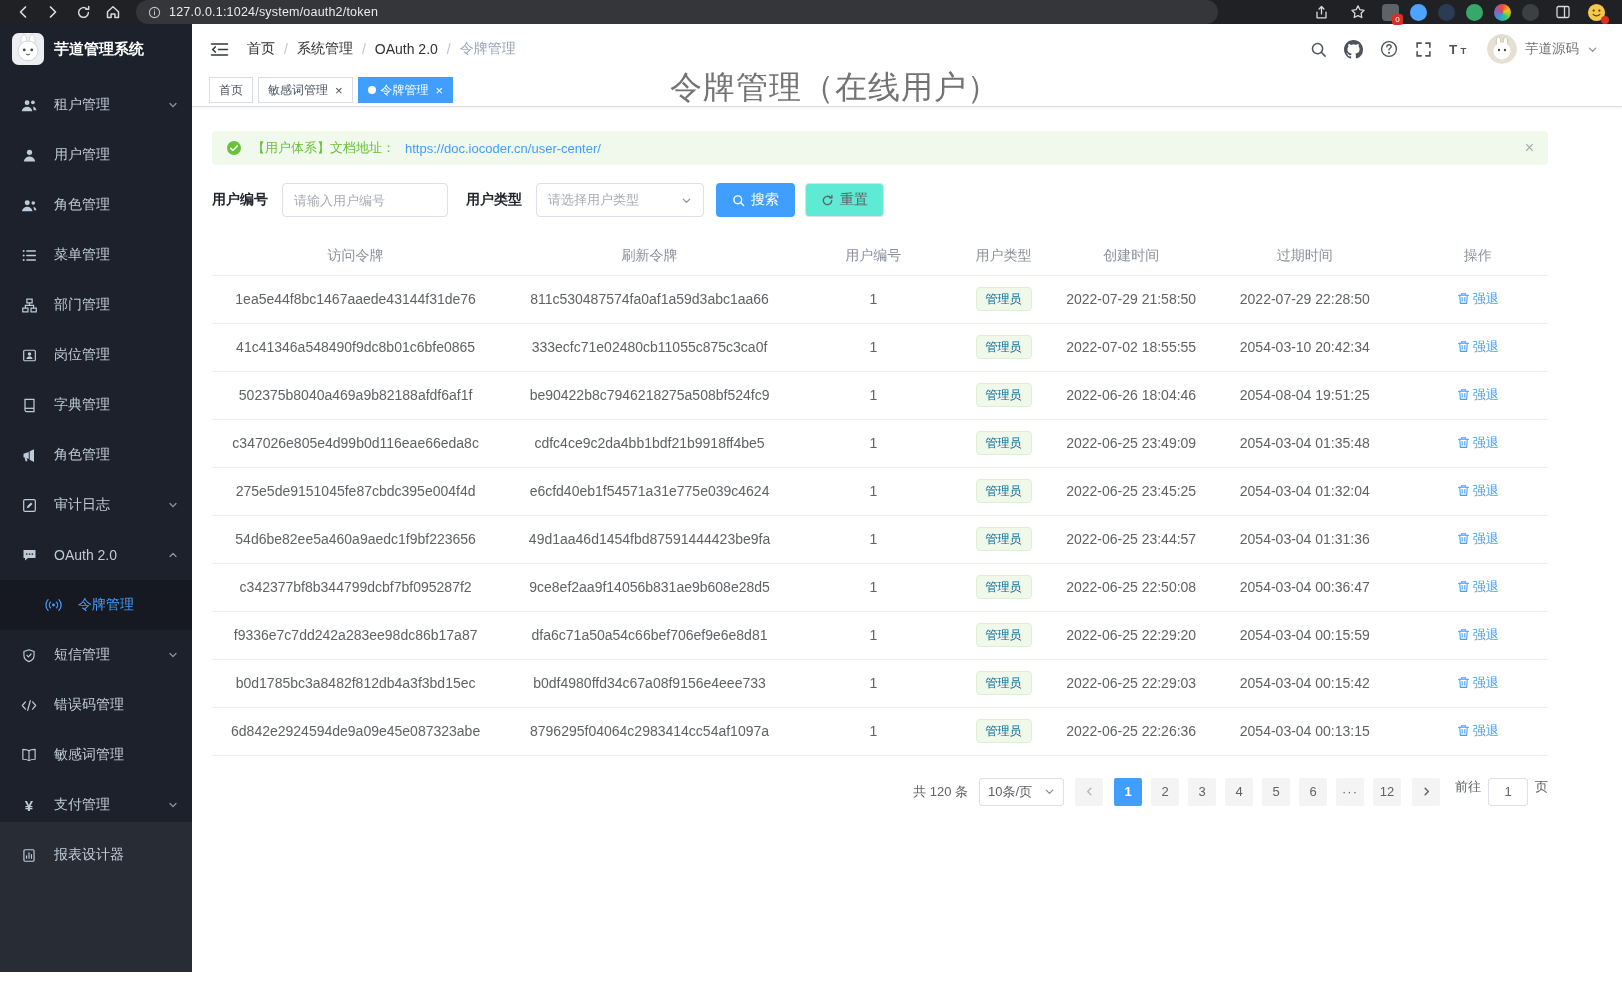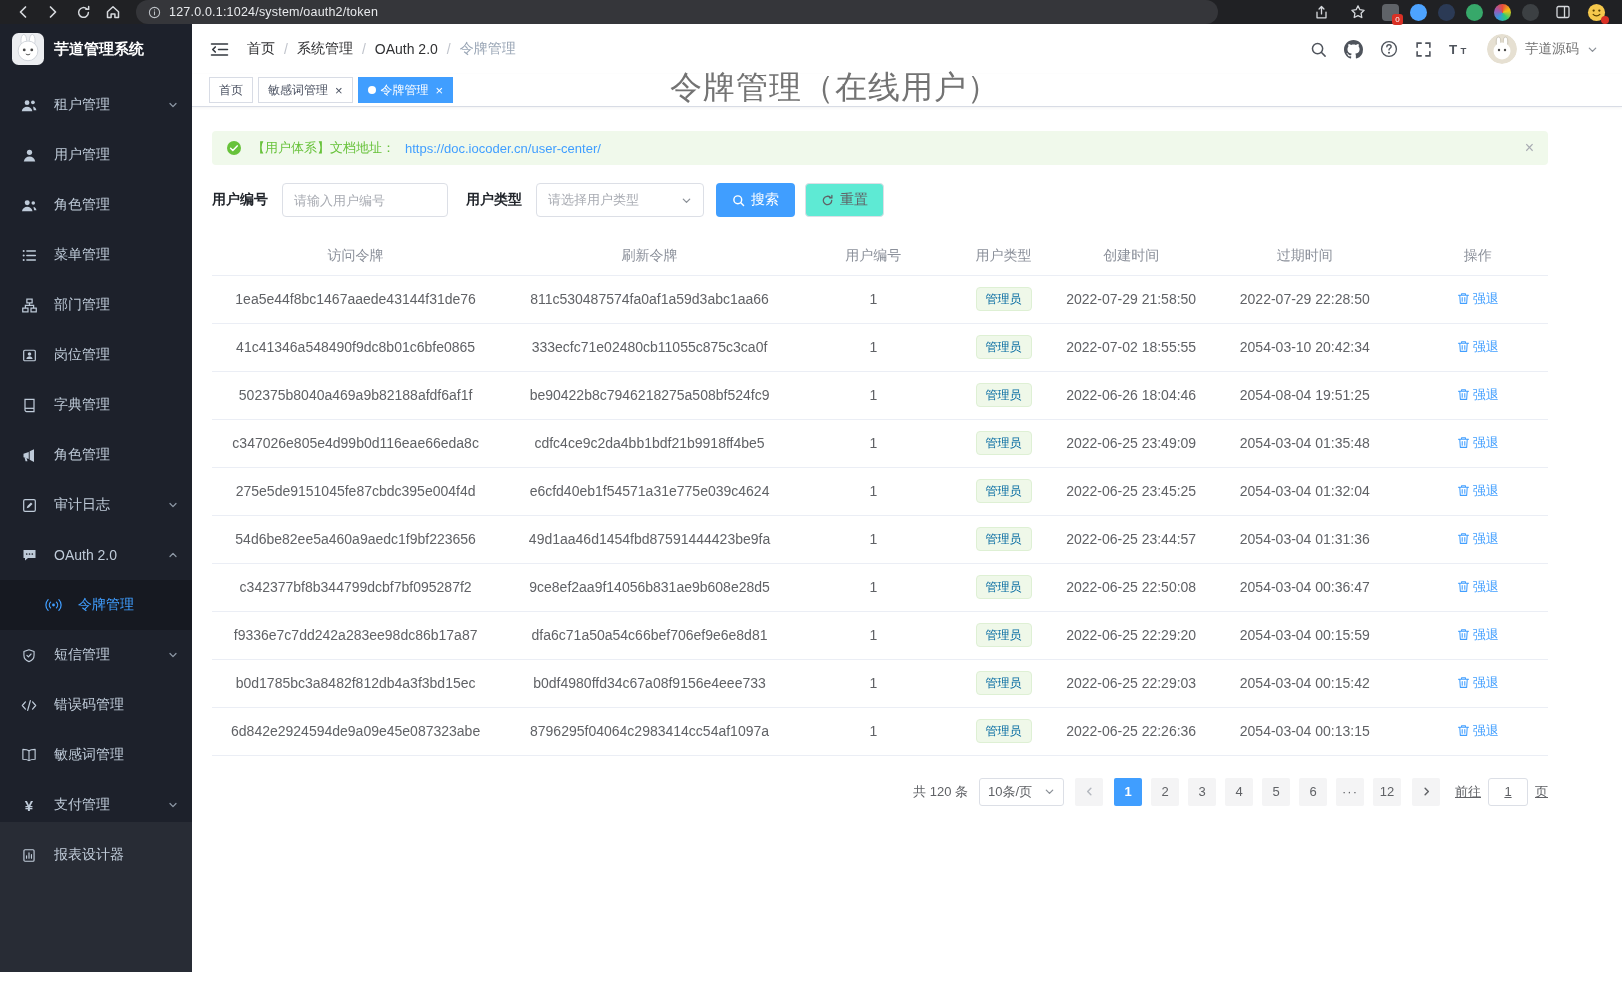--- a/index.html
+++ b/index.html
@@ -94,21 +94,21 @@
 
   
   .pagination { display:flex; align-items:center; justify-content:flex-end; gap:11px; margin-top:22px; font-size:13px; color:#606266; }
   .page-size { width:85px; height:28px; border:1px solid #dcdfe6; border-radius:3px; display:flex; align-items:center; justify-content:space-between; padding:0 8px; background:#fff; cursor:pointer; }
   .nav-btn { width:28px; height:28px; background:#f4f4f5; border:none; border-radius:2px; color:#b4b8bf; display:flex; align-items:center; justify-content:center; }
   .nav-btn.next { color:#606266; }
   .pages { display:flex; gap:9px; }
   .page-btn { min-width:28px; height:28px; background:#f4f4f5; border:none; border-radius:2px; color:#606266; font-size:13px; padding:0 6px; }
   .page-btn.active { background:#409eff; color:#fff; font-weight:700; }
   .page-btn.ellipsis { letter-spacing:1px; }
-  .goto { display:flex; align-items:center; gap:7px; margin-left:4px;text-decoration:underline; }
+  .goto { display:flex; align-items:flex-start; gap:7px; margin-left:4px; }
   .goto-input { width:40px; height:28px; border:1px solid #dcdfe6; border-radius:3px; text-align:center; font-size:13px; color:#606266; outline:none; }
 
   
   .annotation { position:absolute; left:670px; top:66px; font-size:32px; font-weight:400; color:#737373; z-index:50; white-space:nowrap; letter-spacing:1px; }
 </style>
 </head>
 <body>
 
 <div class="chrome">
   <span class="chrome-btn">

